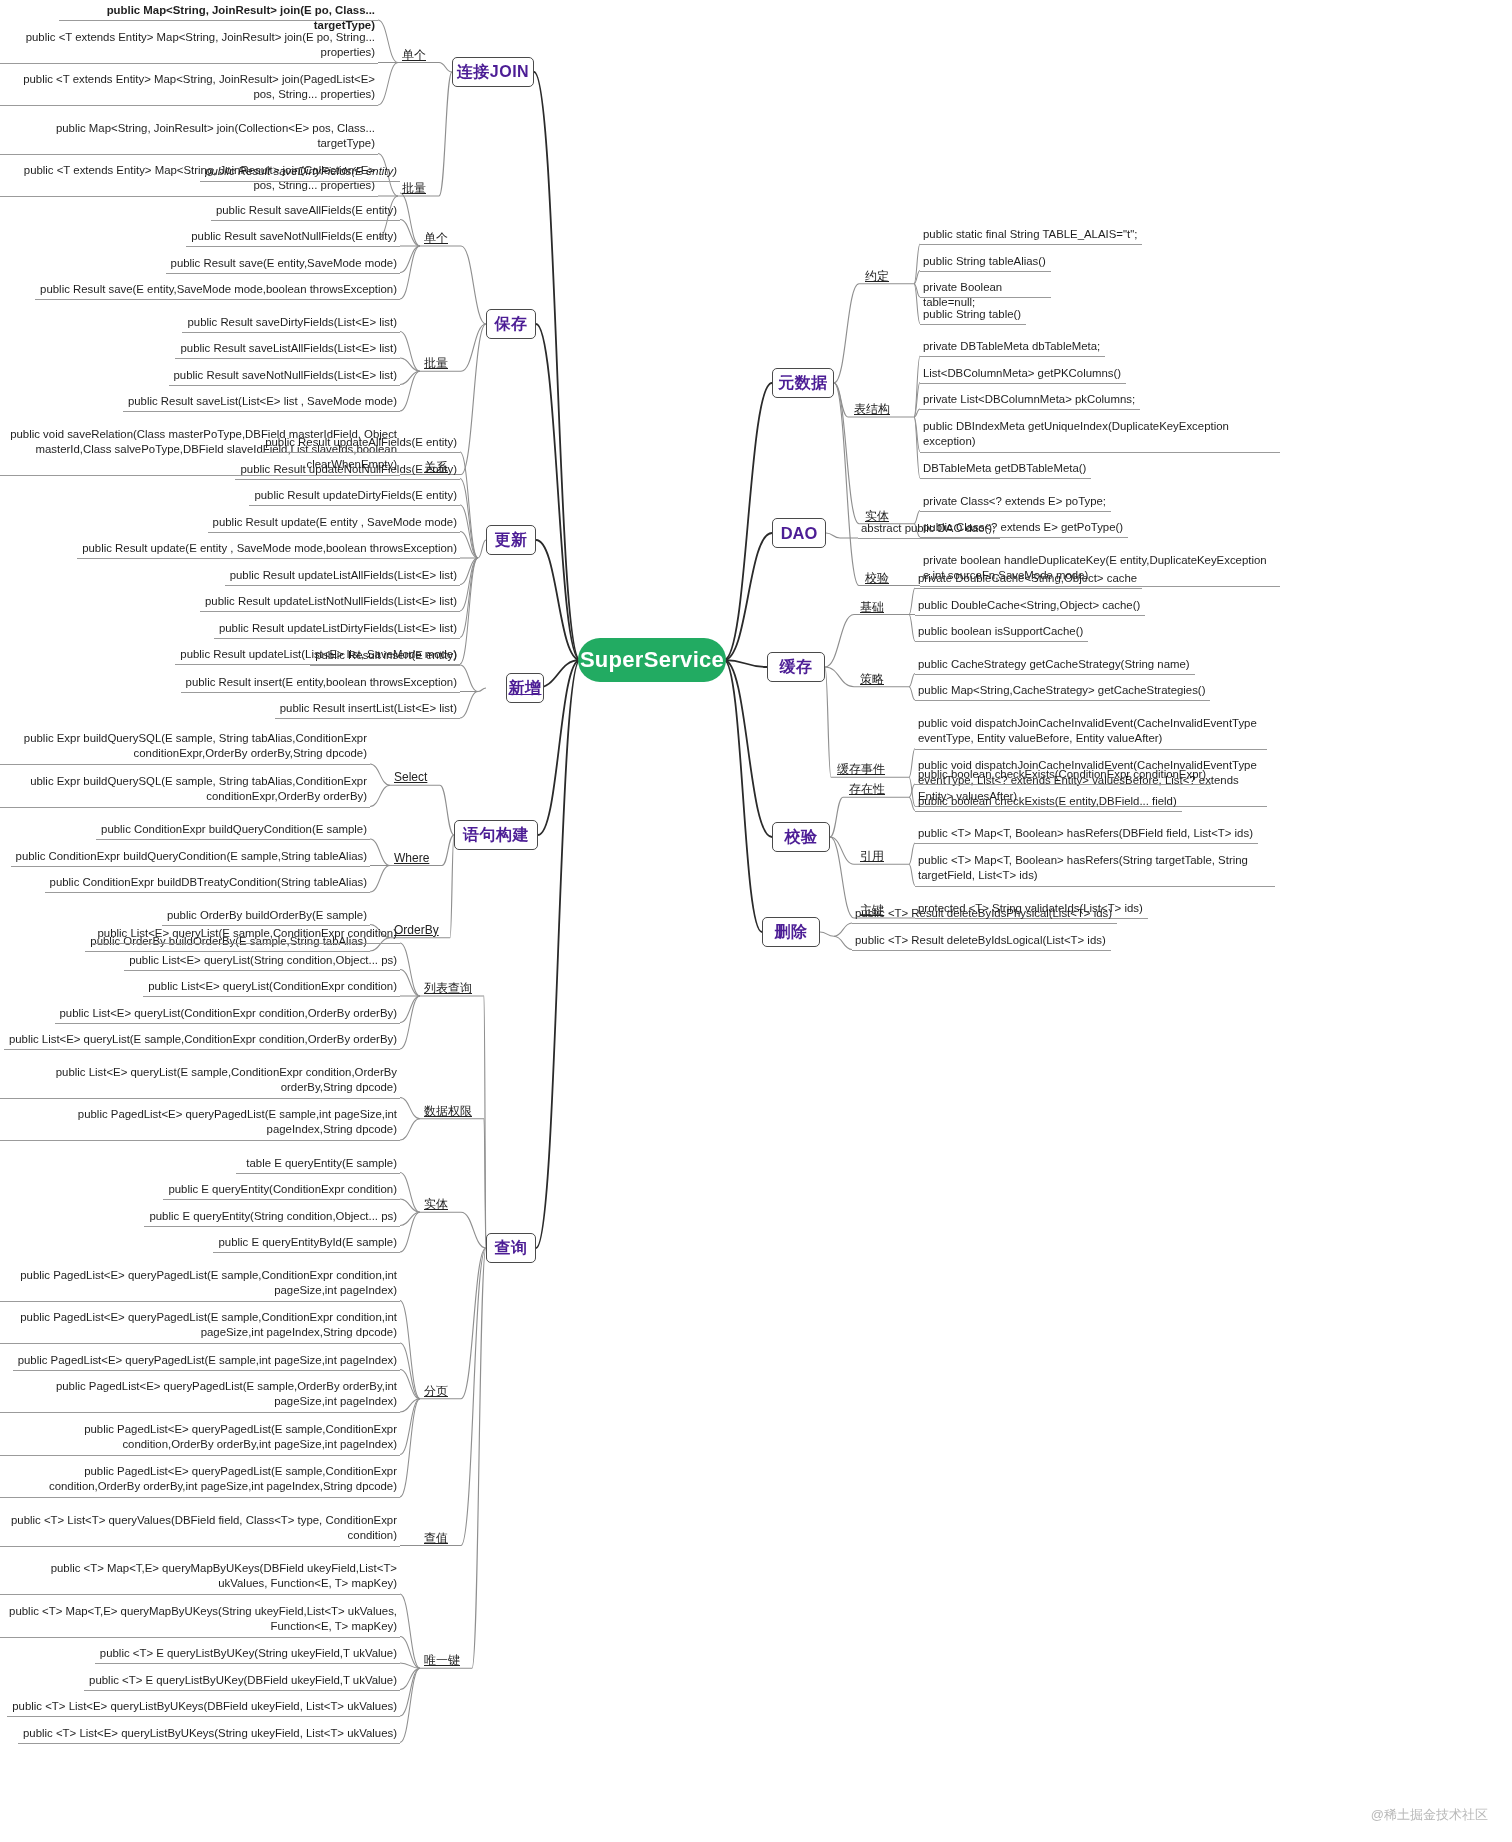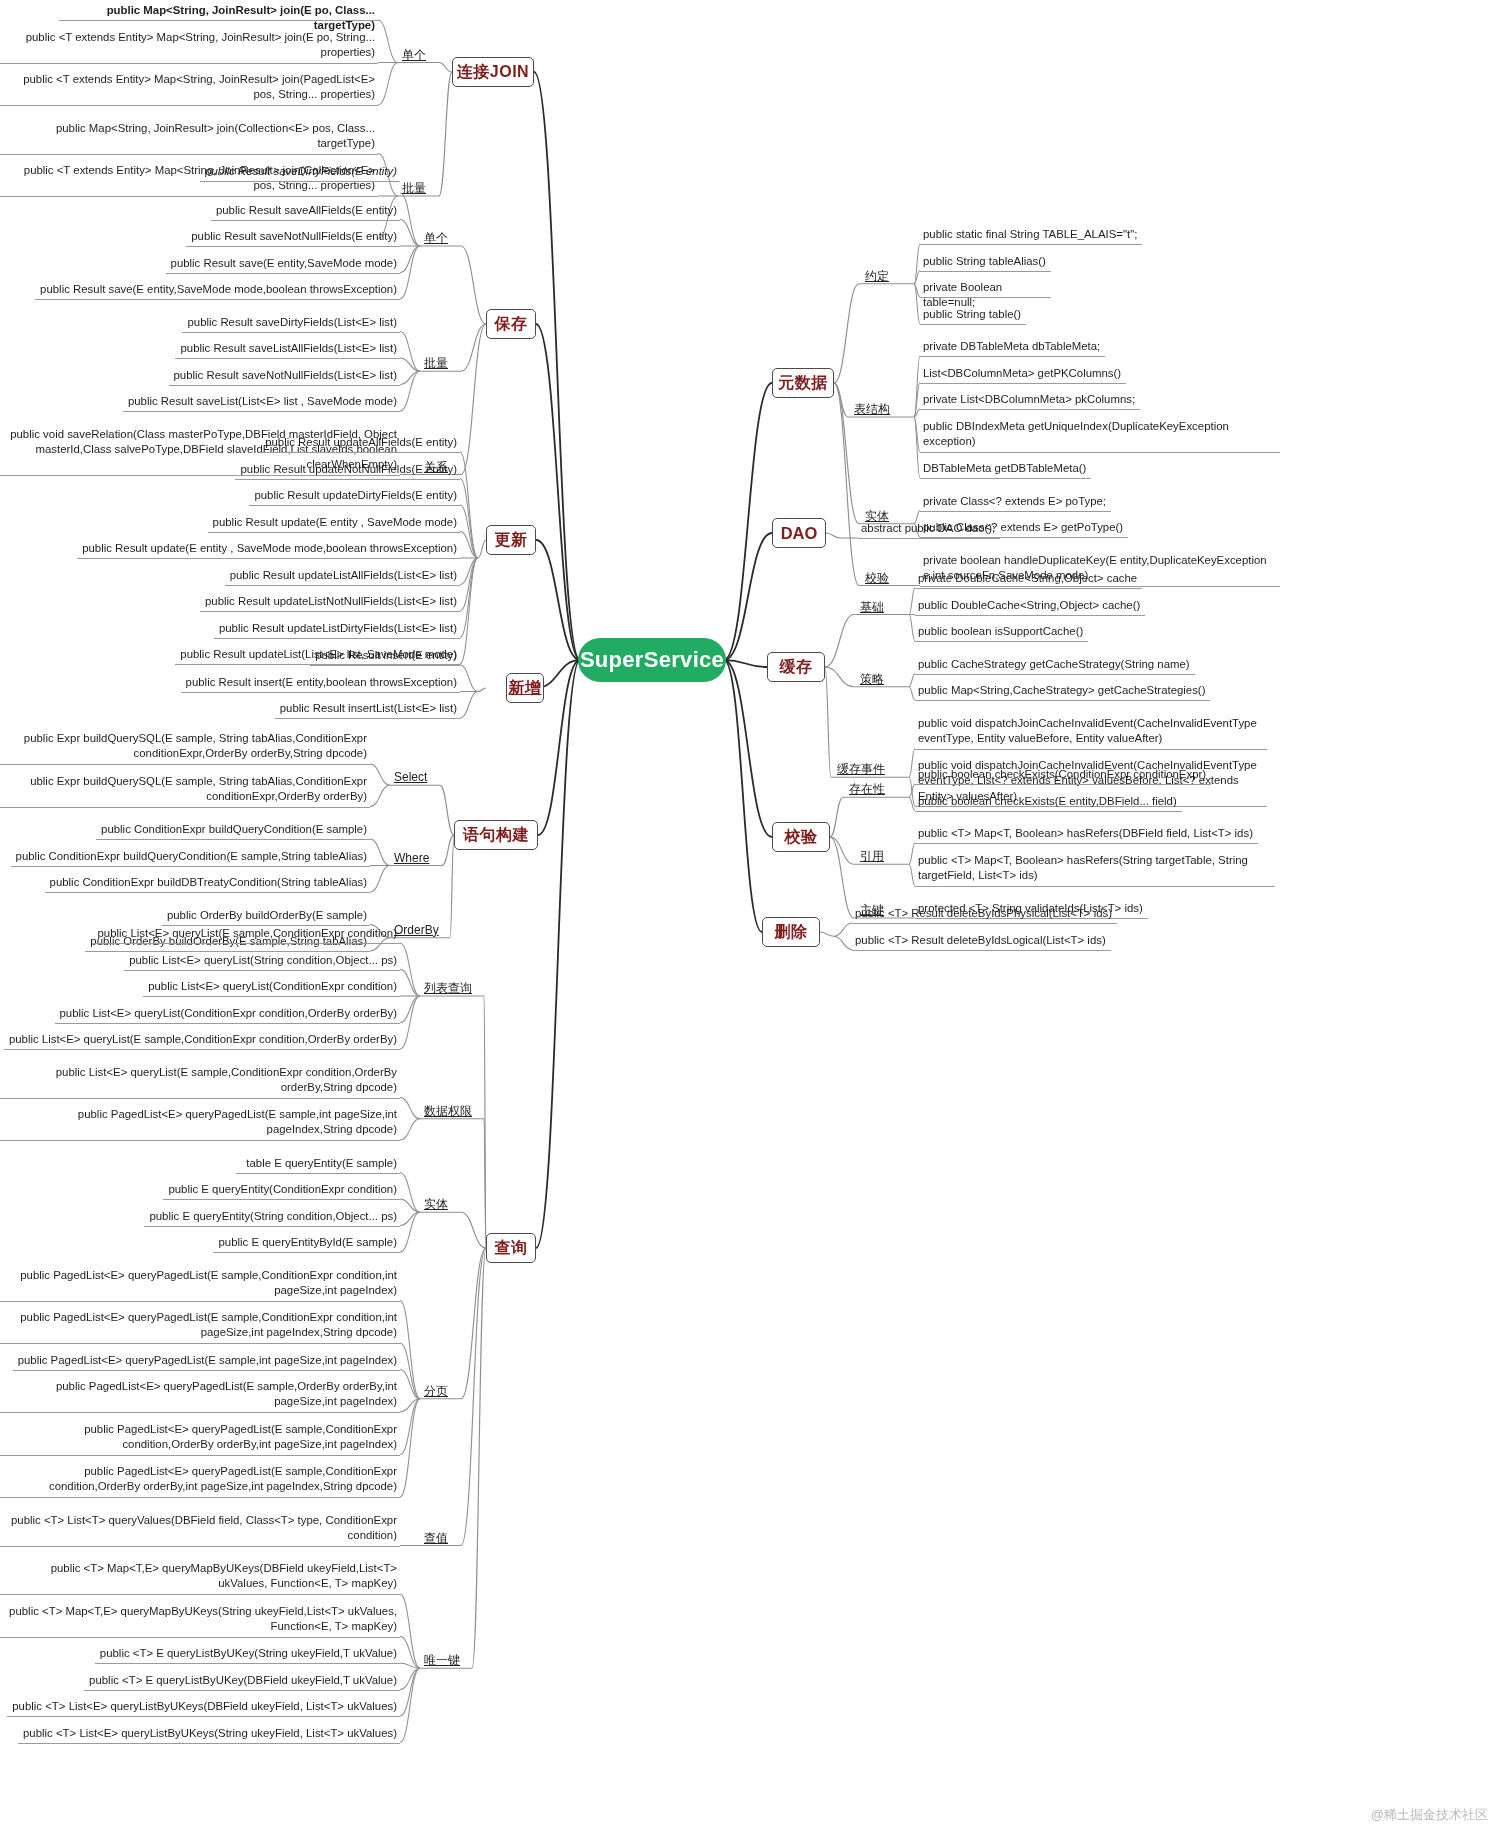--- a/index.html
+++ b/index.html
@@ -36,21 +36,21 @@
   }
 
   
   .topic{
     position:absolute;
     border:1.4px solid #4a4a4a;
     border-radius:5px;
     background:#fff;
     font-size:16px;
     font-weight:bold;
-    color:#7f1d1d;
+    color:#4c1d95;
     display:flex;align-items:center;justify-content:center;
     box-sizing:border-box;
     letter-spacing:.5px;
   }
   .topic.en{font-size:16.5px;letter-spacing:0;}
 
   
   .root{
     position:absolute;
     background:#22ab62;

